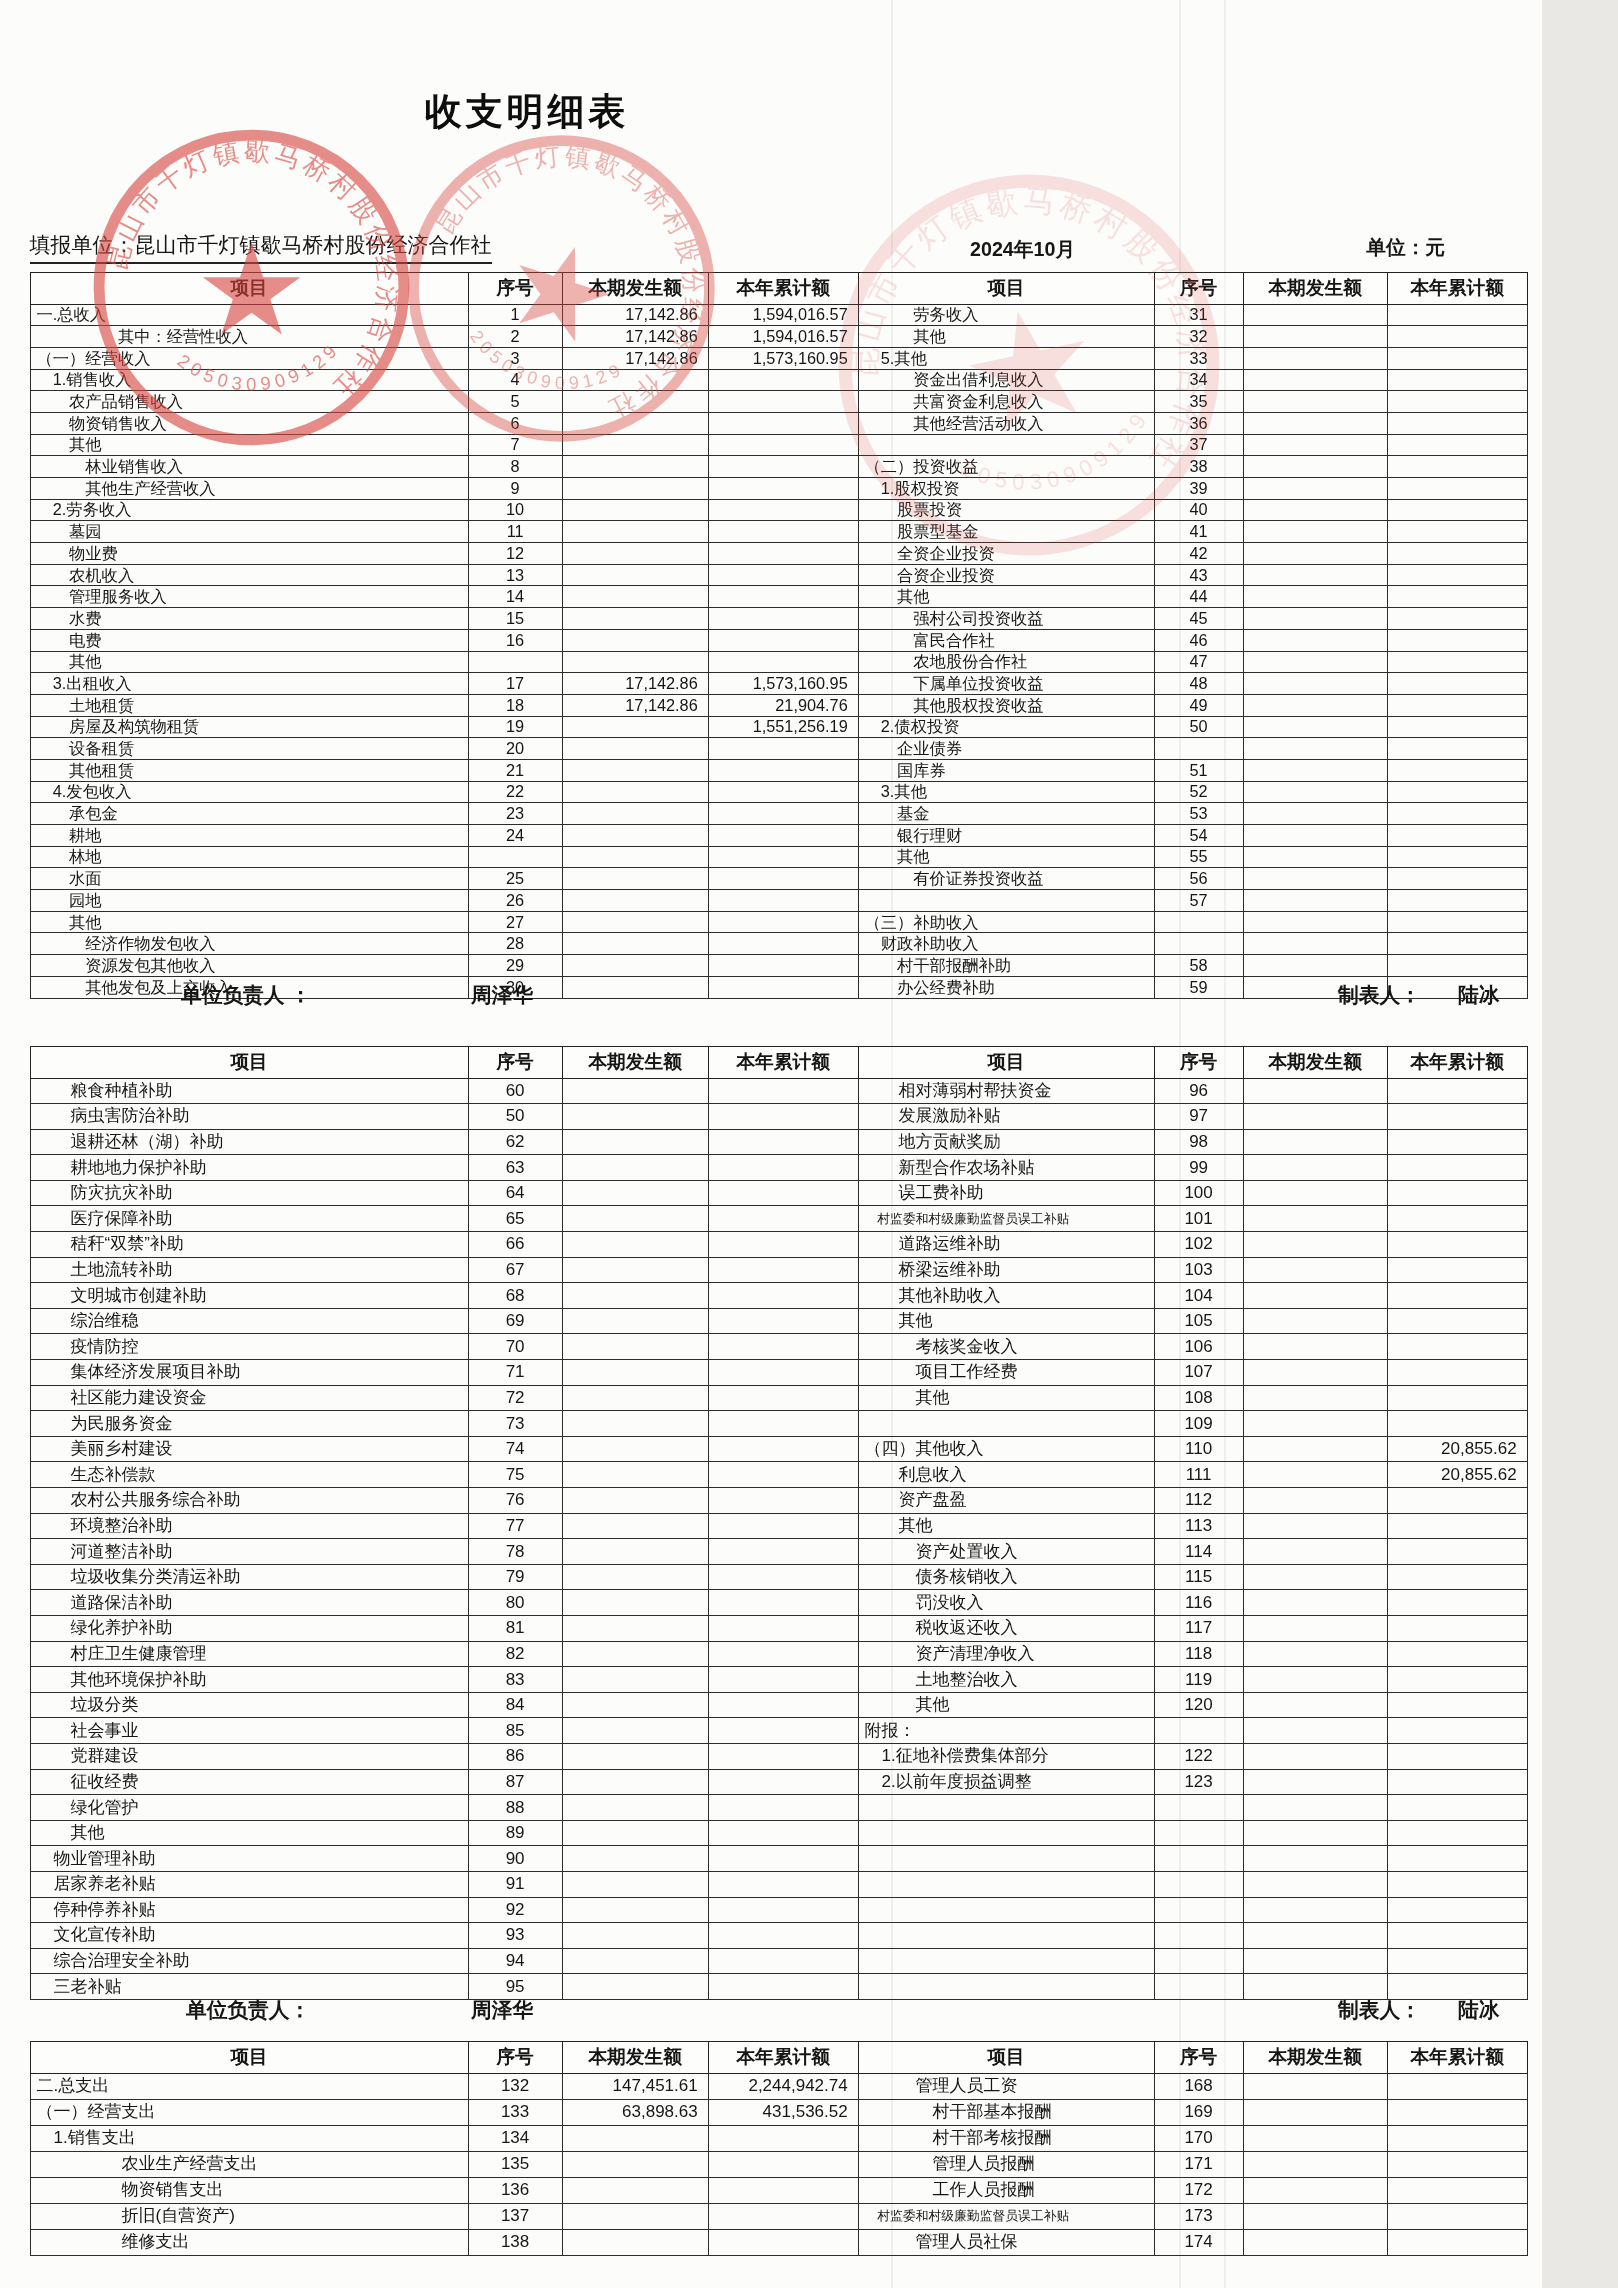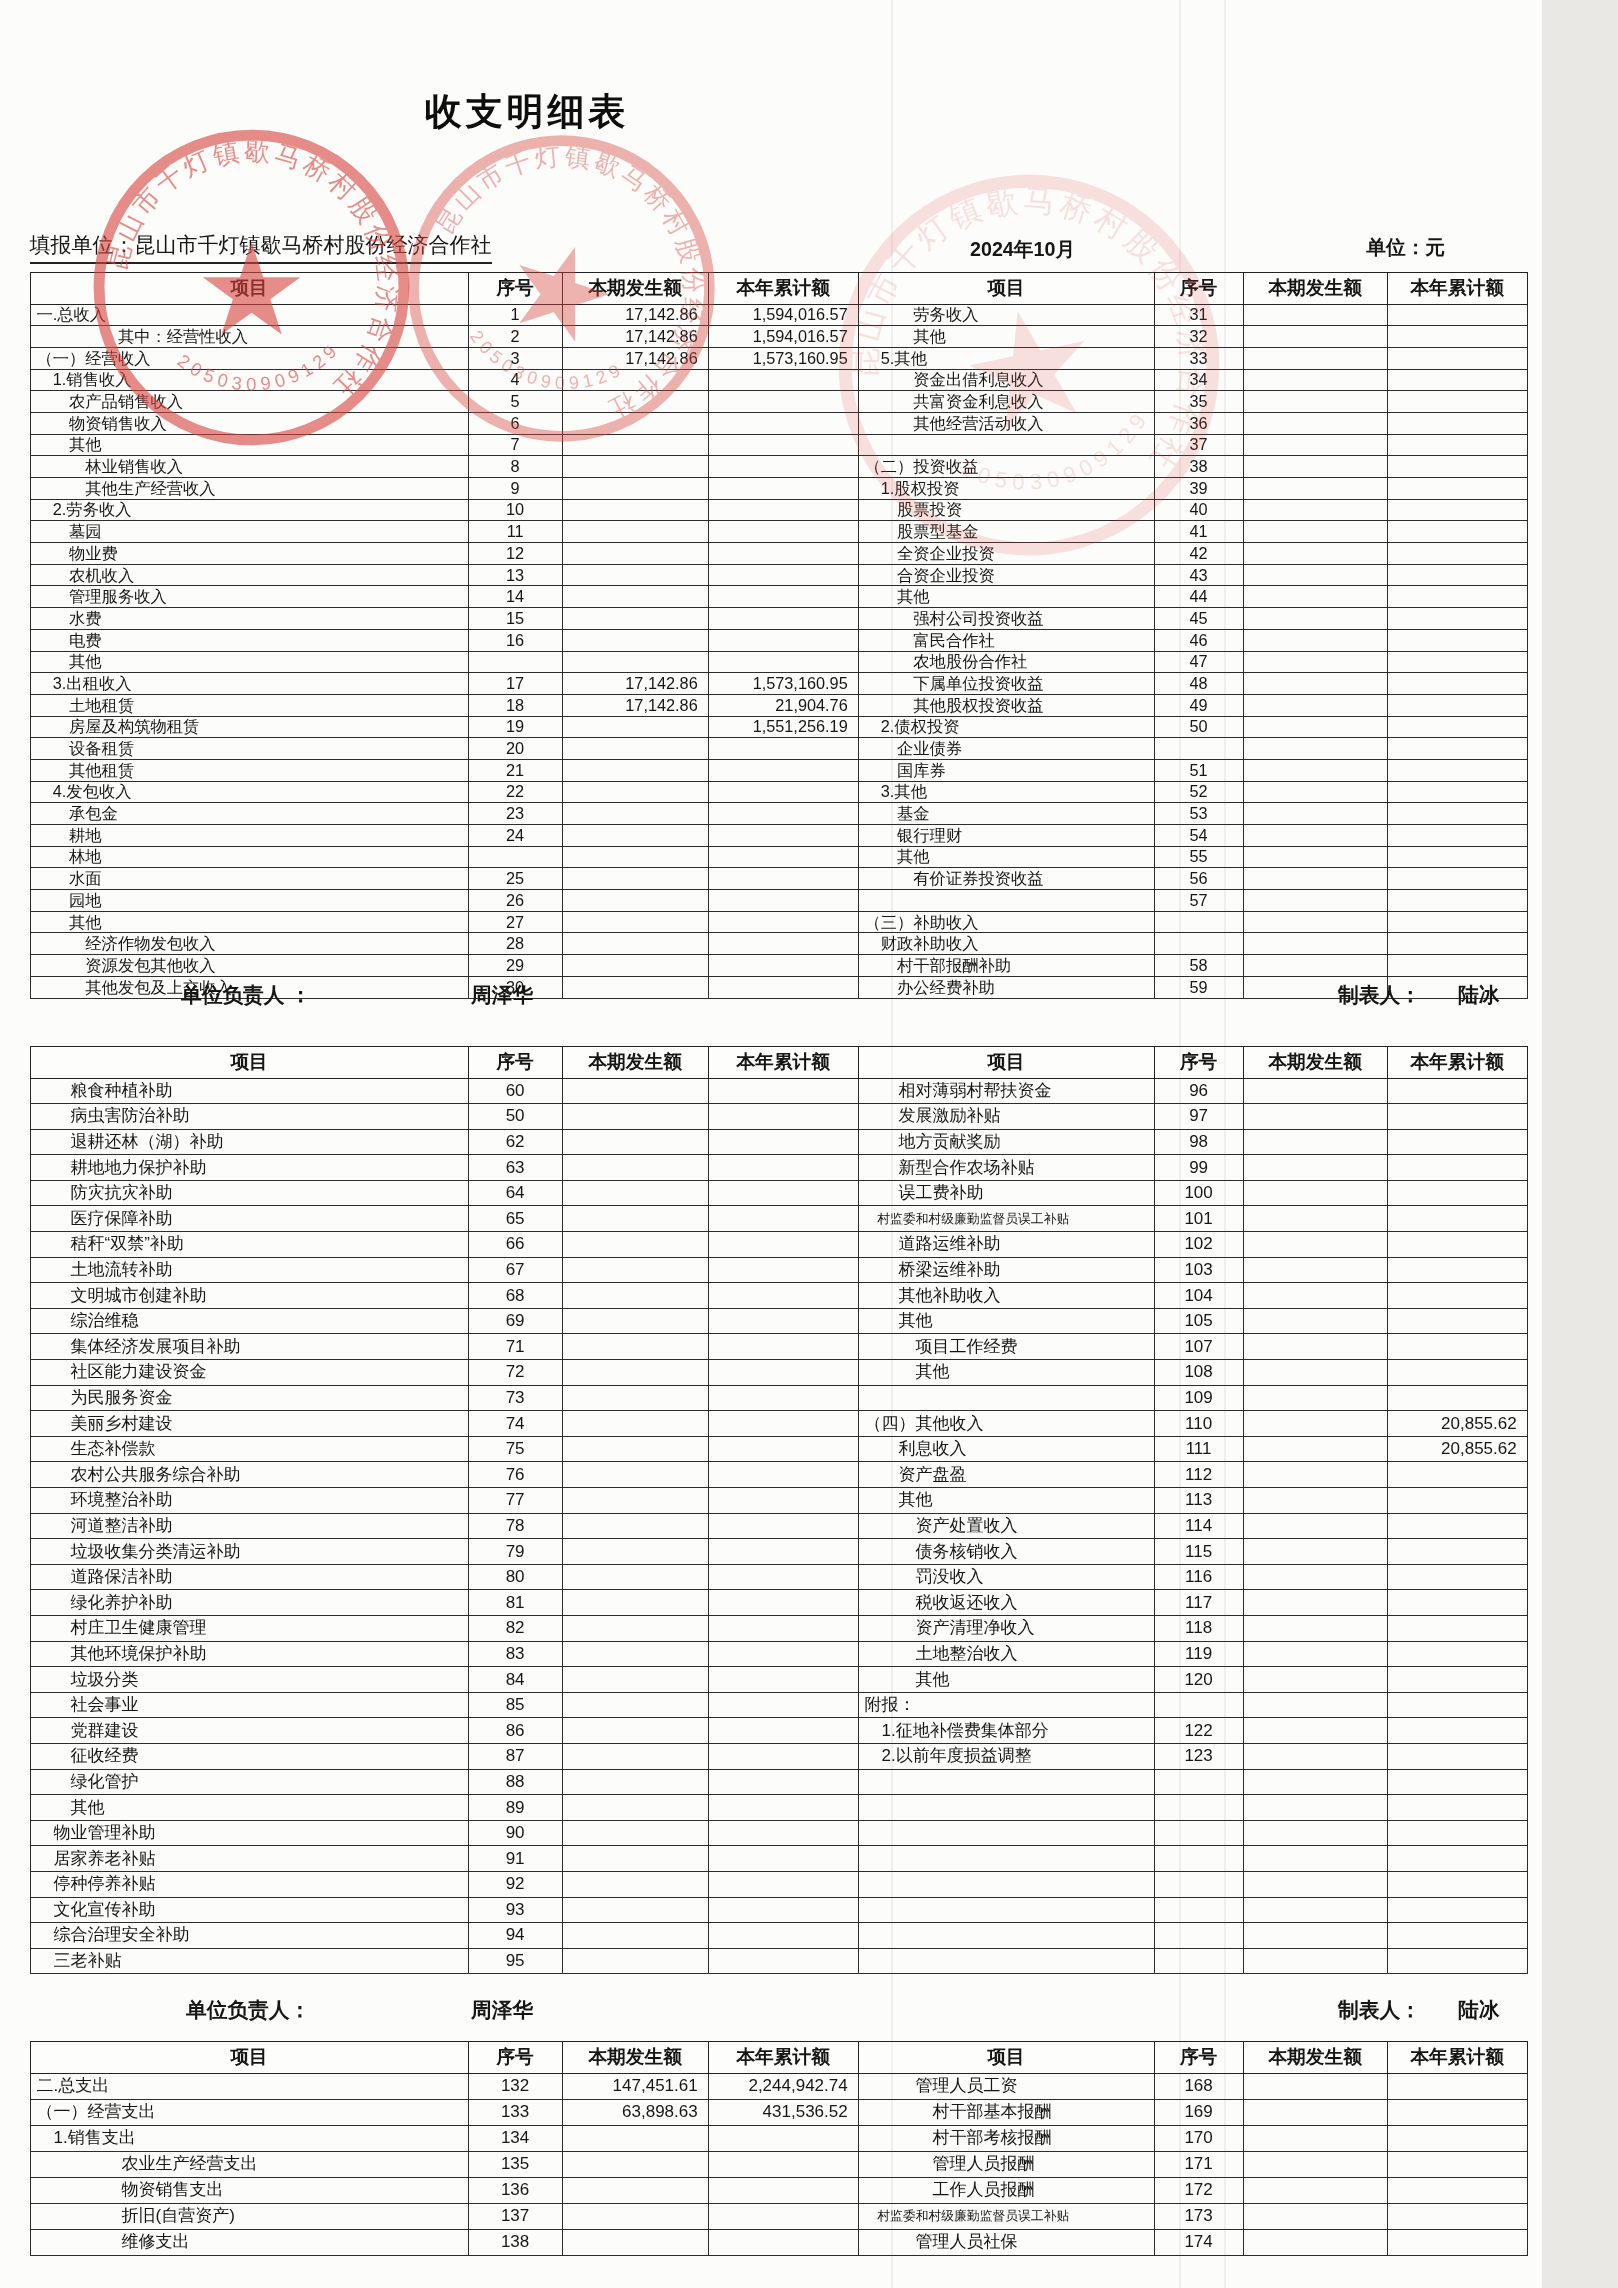--- a/index.html
+++ b/index.html
@@ -512,20 +512,30 @@
           <td class="c-val"></td>
           <td class="c-val"></td>
         </tr>
         <tr>
           <td class="c-item">　　综治维稳</td>
           <td class="c-no">69</td>
           <td class="c-val"></td>
           <td class="c-val"></td>
           <td class="c-item">　　其他</td>
           <td class="c-no">105</td>
+          <td class="c-val"></td>
+          <td class="c-val"></td>
+        </tr>
+        <tr>
+          <td class="c-item">　　疫情防控</td>
+          <td class="c-no">70</td>
+          <td class="c-val"></td>
+          <td class="c-val"></td>
+          <td class="c-item">　　　考核奖金收入</td>
+          <td class="c-no">106</td>
           <td class="c-val"></td>
           <td class="c-val"></td>
         </tr>
         <tr>
           <td class="c-item">　　集体经济发展项目补助</td>
           <td class="c-no">71</td>
           <td class="c-val"></td>
           <td class="c-val"></td>
           <td class="c-item">　　　项目工作经费</td>
           <td class="c-no">107</td>

